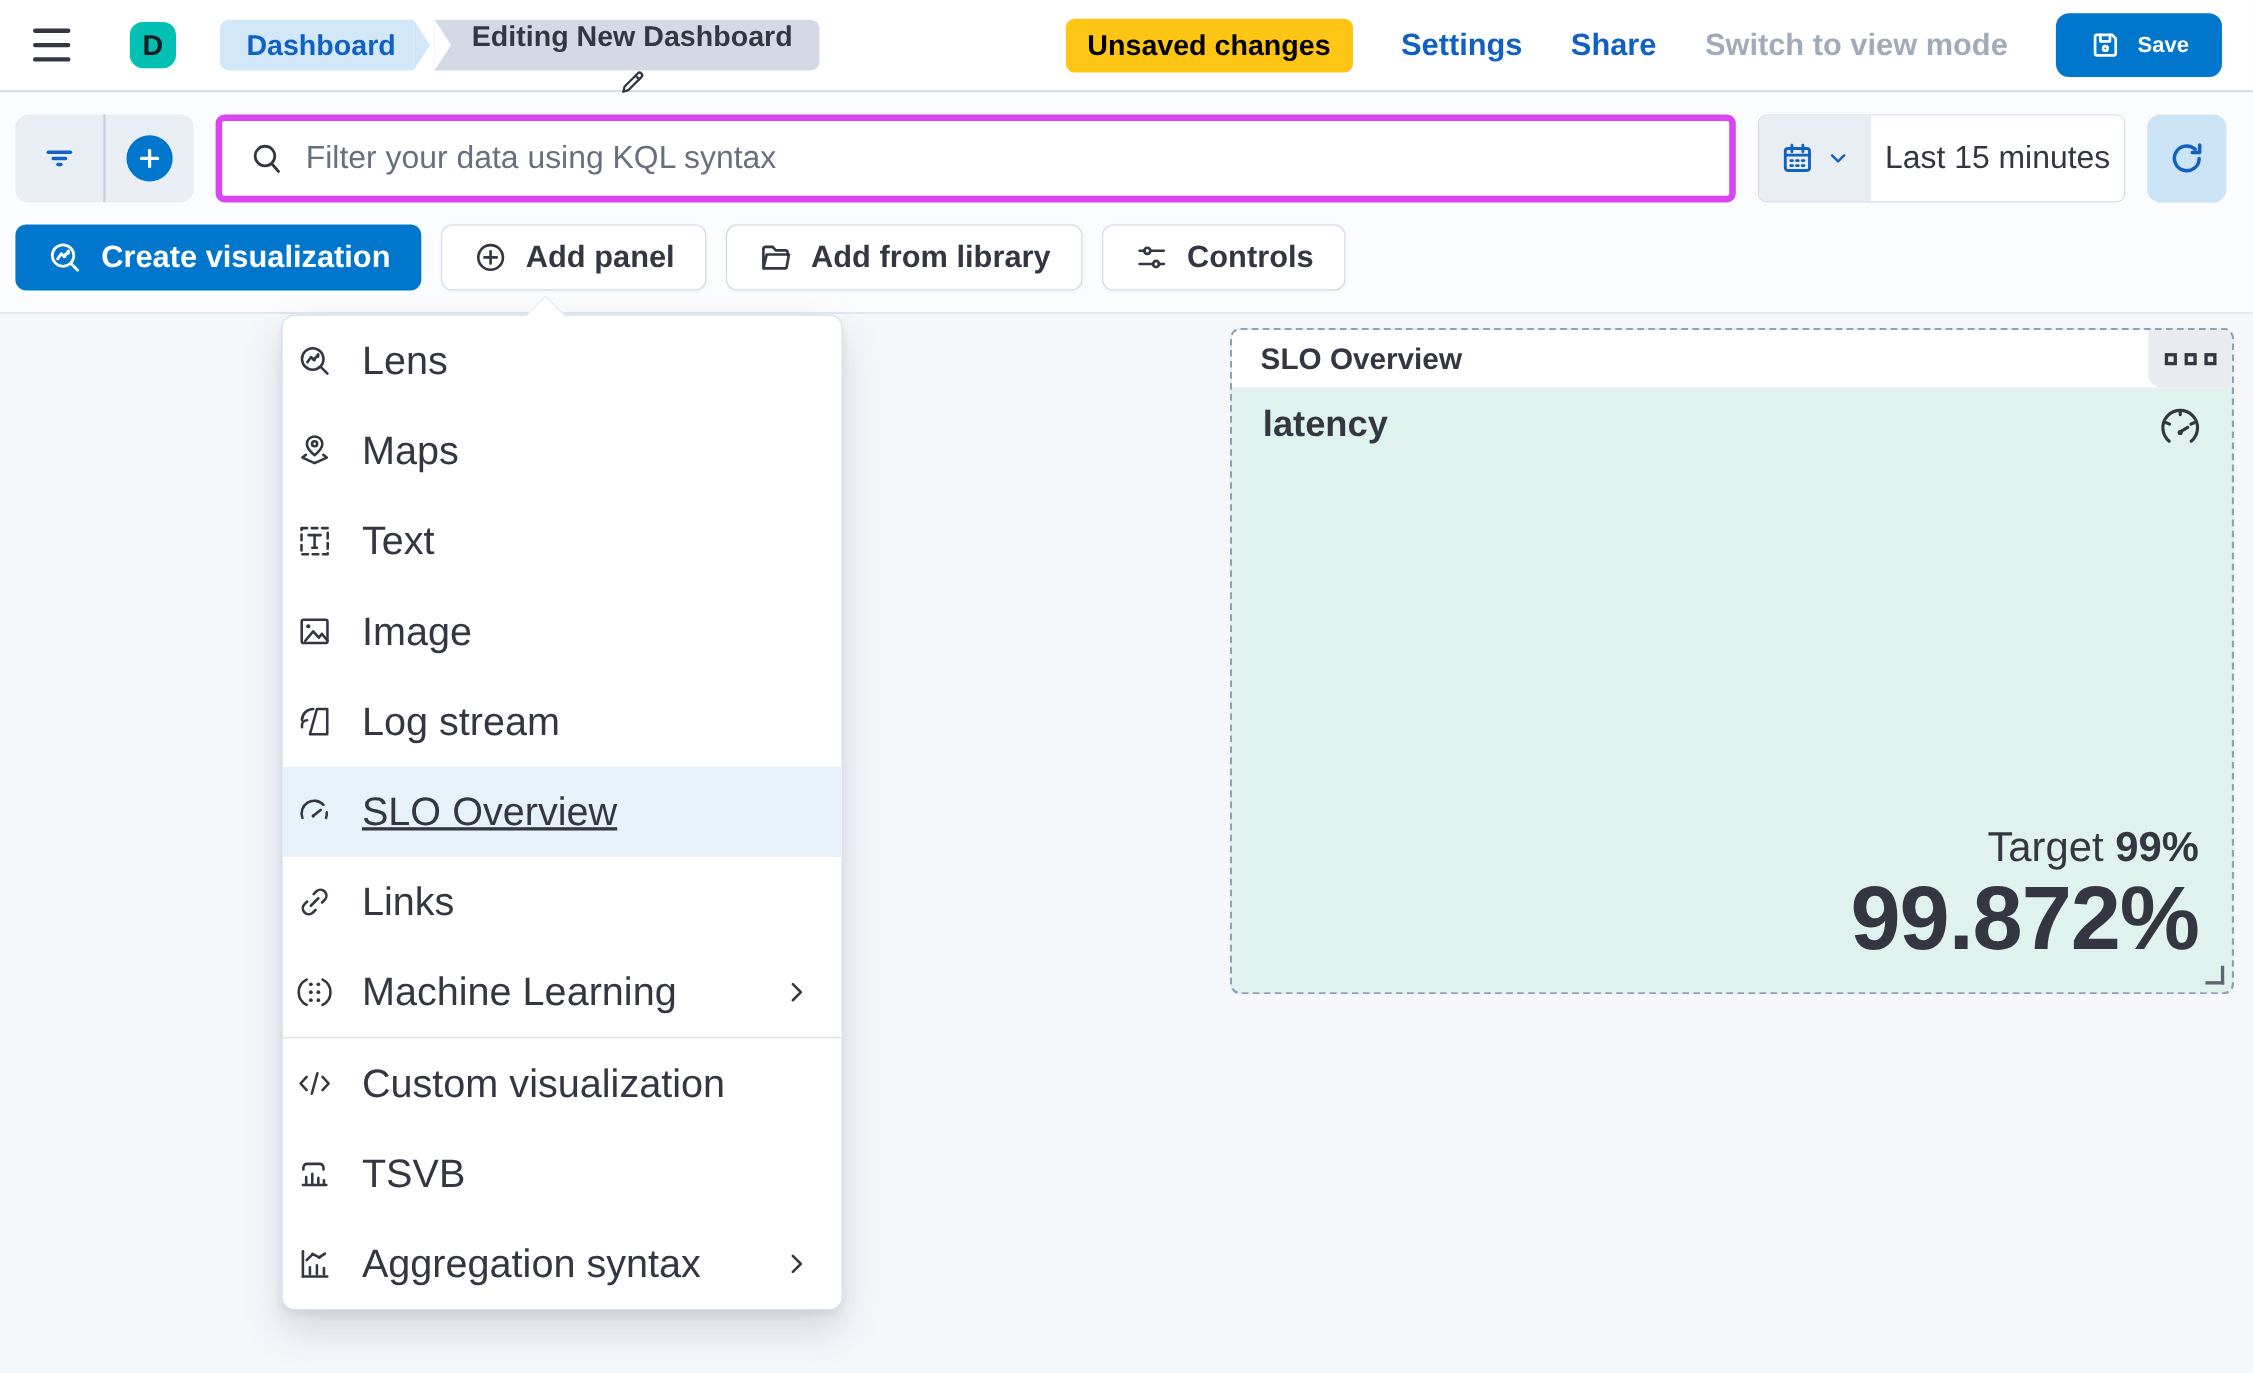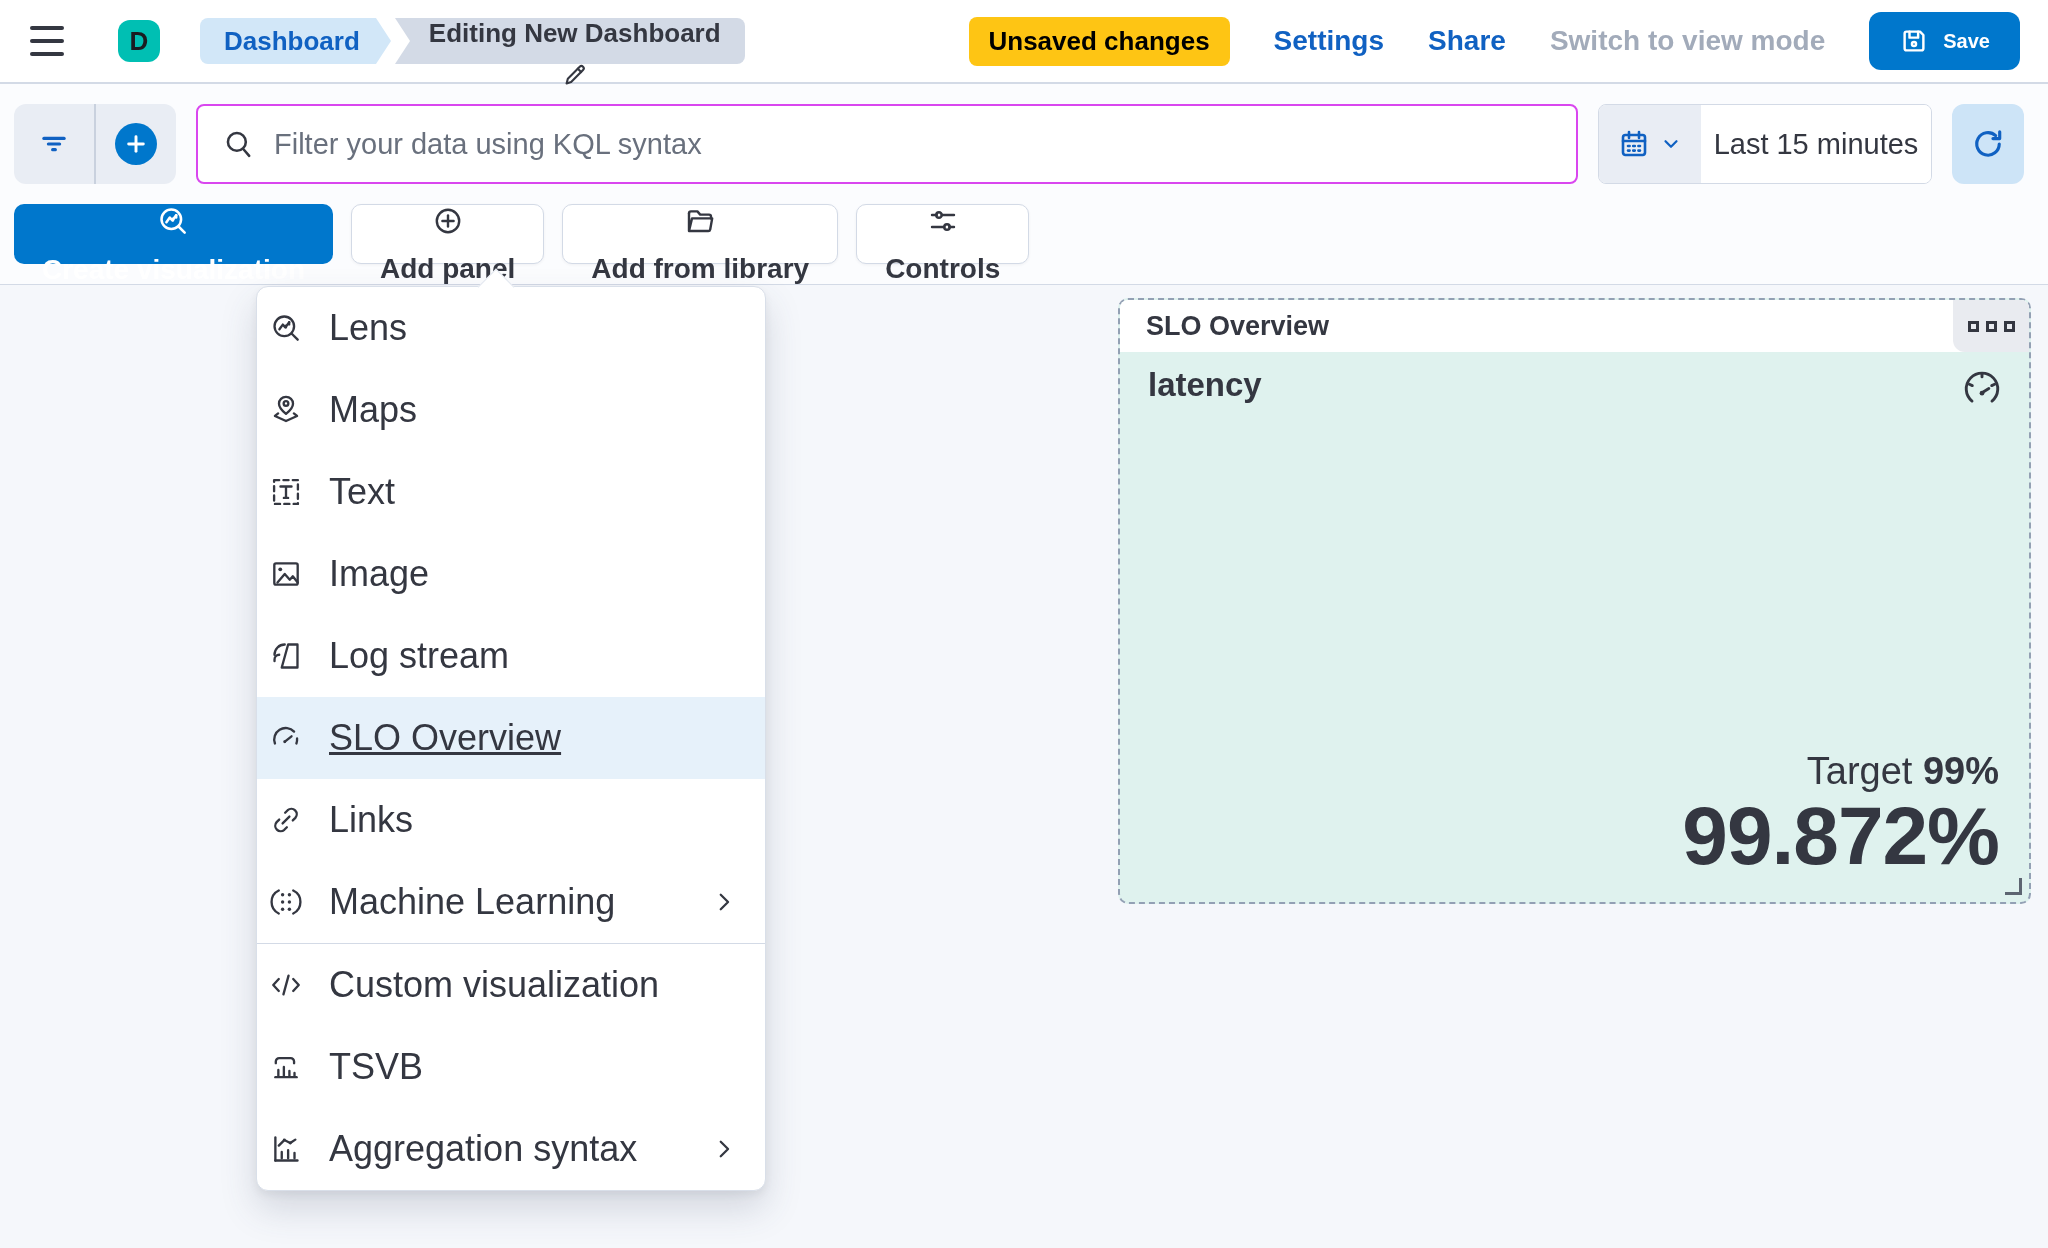--- a/index.html
+++ b/index.html
@@ -62,41 +62,41 @@
   
   .toolbar-area { background:#fbfcfe; padding:20px 24px 0 14px; }
   .toolbar-row { display:flex; align-items:stretch; height:80px; gap:20px; }
   .filter-group {
     display:flex; align-items:center; background:#e9edf4; border-radius:12px; width:162px; flex:none;
   }
   .filter-group .seg { flex:1; height:100%; display:flex; align-items:center; justify-content:center; cursor:pointer; }
   .filter-group .seg + .seg { border-left:2px solid #c9d1de; }
   .plus-circle { width:42px; height:42px; border-radius:50%; background:#0077cc; display:flex; align-items:center; justify-content:center; }
   .kql-input-wrap {
-    flex:1; background:#fff; border:2px solid #d946ef; border-radius:8px;
+    flex:1; background:#fff; border:6px solid #d946ef; border-radius:8px;
     display:flex; align-items:center; padding:16px 24px; gap:18px;
   }
   .kql-input-wrap input {
     border:none; outline:none; flex:1; font-size:29px; font-family:inherit; color:#343741; background:transparent;
   }
   .kql-input-wrap input::placeholder { color:#69707d; }
   .date-group {
     flex:none; display:flex; align-items:stretch; border:1px solid #d3dae6; border-radius:8px; overflow:hidden; width:334px;
   }
   .date-cal-seg { background:#e9edf4; display:flex; align-items:center; justify-content:center; gap:10px; width:102px; cursor:pointer; }
   .date-text-seg { background:#fff; flex:1; display:flex; align-items:center; justify-content:center; font-size:29px; color:#343741; cursor:pointer; }
   .refresh-btn {
     flex:none; width:72px; background:#cde4f7; border:none; border-radius:12px;
     display:flex; align-items:center; justify-content:center; cursor:pointer;
   }
 
   
   .actions-row { display:flex; gap:18px; padding:20px 0 20px 0; }
   .btn { height:60px; border-radius:10px; display:flex; align-items:center; gap:16px;
-         font-size:28px; font-weight:600; font-family:inherit; padding:0 28px; cursor:pointer;flex-direction:column; }
+         font-size:28px; font-weight:600; font-family:inherit; padding:0 28px; cursor:pointer; }
   .btn-primary { background:#0077cc; color:#fff; border:none; }
   .btn-secondary { background:#fff; color:#343741; border:1px solid #d3dae6; box-shadow:0 1px 3px rgba(52,55,65,.06); }
   .page-divider { height:1px; background:#d3dae6; }
 
   
   .add-panel-menu {
     position:absolute; left:256px; top:286px; width:510px; z-index:10;
     background:#fff; border:1px solid #d9dfe9; border-radius:12px;
     box-shadow:0 18px 36px rgba(60,70,100,.18), 0 4px 8px rgba(0,0,0,.06);
   }

